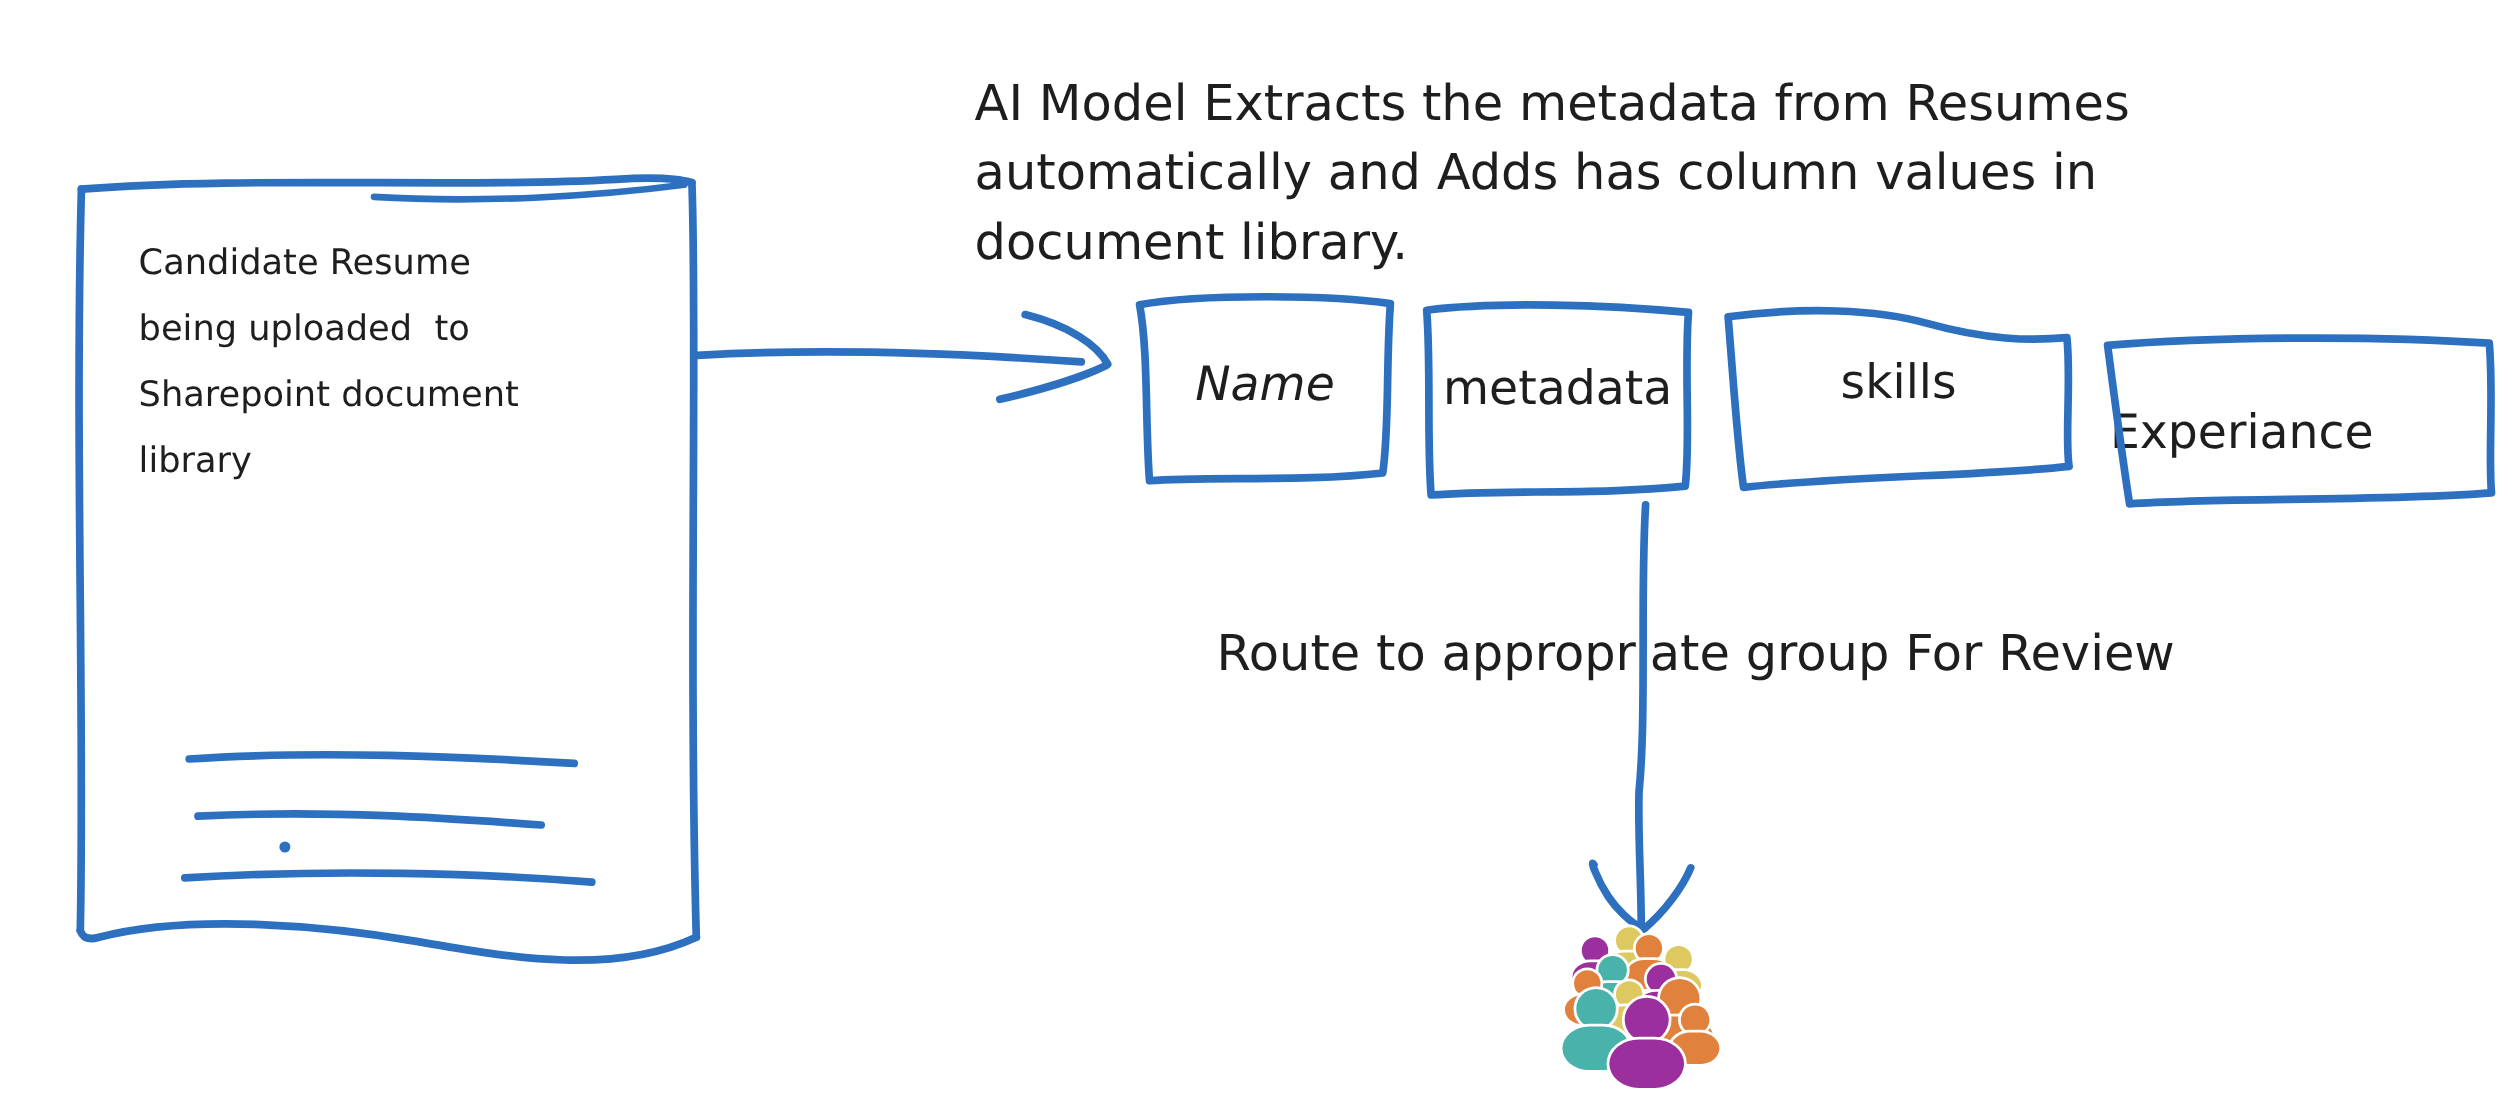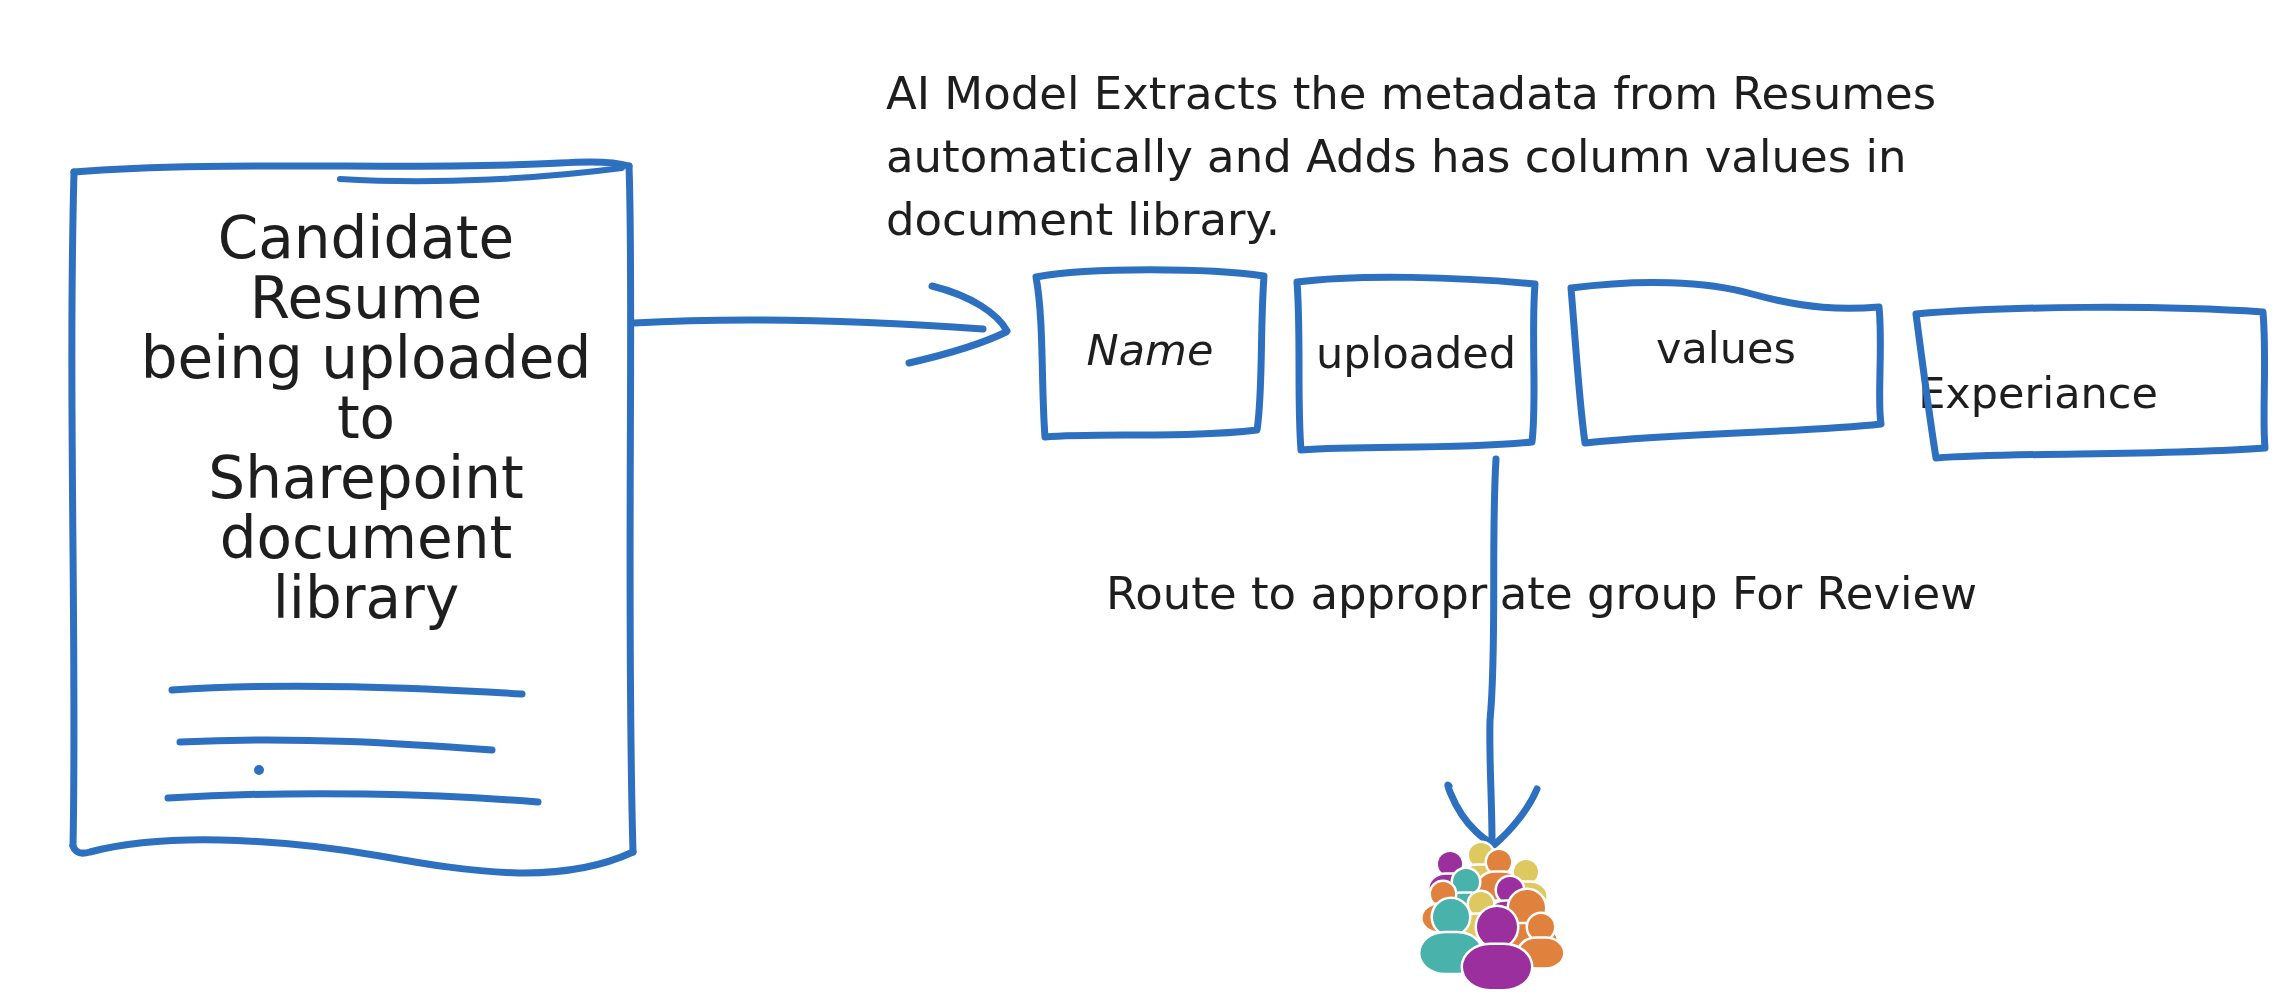--- a/index.html
+++ b/index.html
@@ -13,21 +13,21 @@
   }
   :root{ --ink:#2e70c0; --text:#1e1e1e; }
   .txt{
     position:absolute;
     white-space:pre-wrap;
     color:var(--text);
     font-family:"DejaVu Sans", sans-serif;
   }
   .resume-label{
     left:126px; top:208px; width:480px;
-    font-size:58px; line-height:60px;text-align:center;
+    font-size:32px; line-height:60px;
   }
   .ai-note{
     left:886px; top:62px; width:1300px;
     font-size:45px; line-height:63px;
   }
   .route-note{
     left:1106px; top:566px; width:900px;
     font-size:45px; line-height:56px;
   }
   .col-label{
@@ -66,23 +66,23 @@
 library</div>
 
   <div class="txt ai-note">AI Model Extracts the metadata from Resumes
 automatically and Adds has column values in
 document library.</div>
 
   <div class="txt route-note">Route to appropriate group For Review</div>
 
   <div class="col-label col-name">Name</div>
 
-  <div class="col-label col-location">uploaded</div>
+  <div class="col-label col-location">metadata</div>
 
-  <div class="col-label col-skills">values</div>
+  <div class="col-label col-skills">skills</div>
 
   <div class="col-label col-experiance">Experiance</div>
 
   <svg class="ink" width="2290" height="998" viewBox="0 0 2290 998">
 
     <g>
       <path class="stroke" d="M 74,172 C 220,160 420,171 560,163 C 590,161 616,162 629,166"></path>
       <path class="stroke thin" d="M 340,179 C 440,185 545,178 622,168"></path>
       <path class="stroke" d="M 629,166 C 634,300 626,600 633,852"></path>
       <path class="stroke" d="M 633,852 C 560,886 470,872 380,856 C 300,842 175,830 90,852 C 80,855 75,852 73,846"></path>

